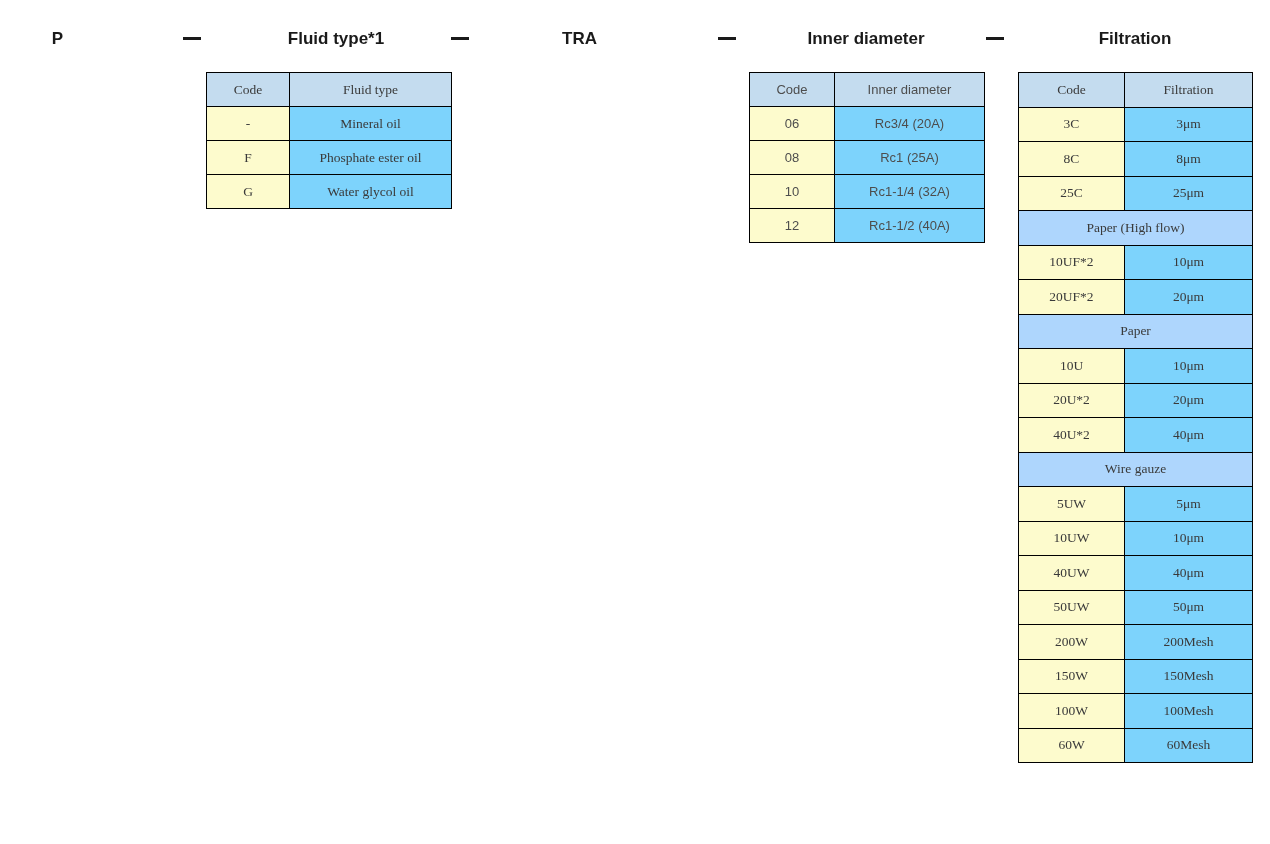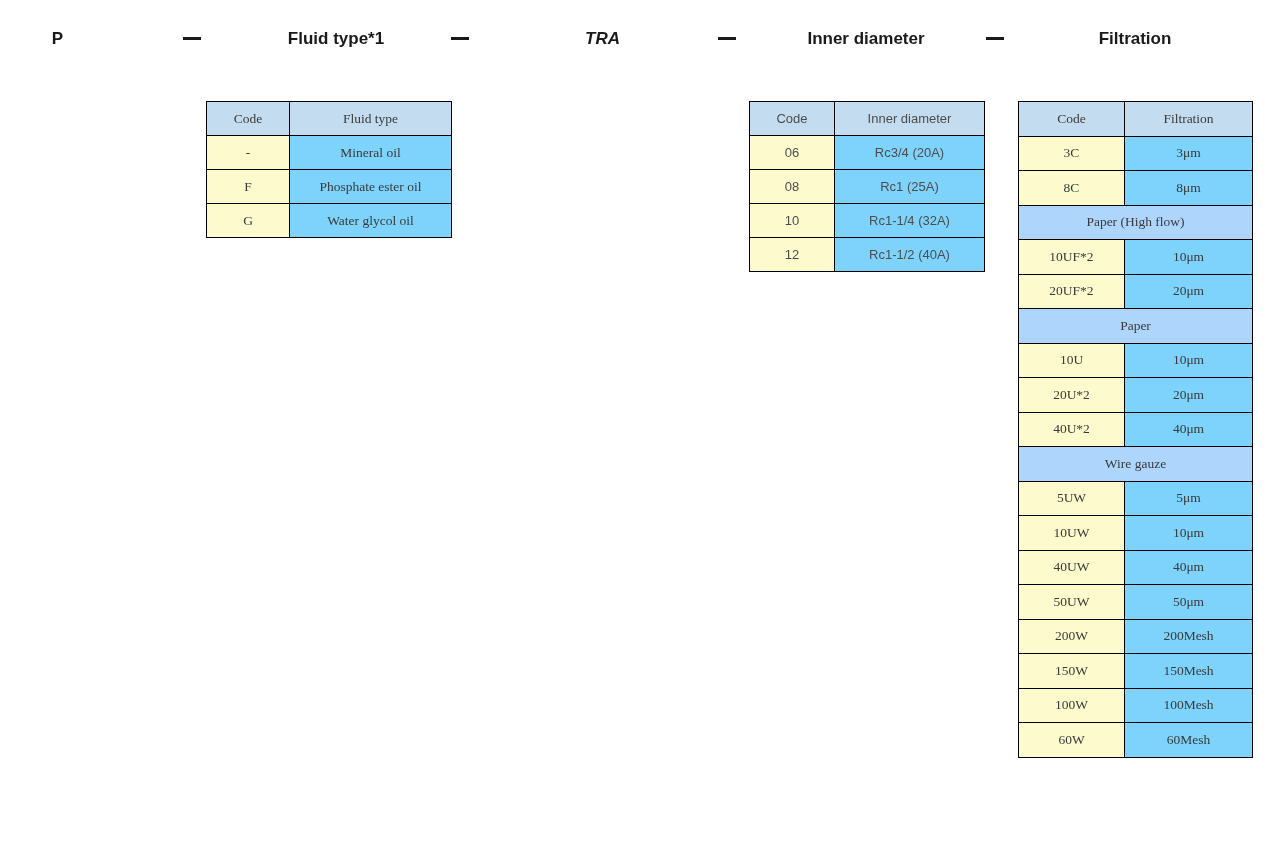--- a/index.html
+++ b/index.html
@@ -37,21 +37,20 @@
     background:#1a1a1a;
   }
 
   table.spec{
     position:absolute;
     border-collapse:collapse;
     table-layout:fixed;
     font-family:"Liberation Serif", serif;
     font-size:13.5px;
     color:#3a3a3a;
-    margin-top:29px;
   }
   table.spec td{
     border:1px solid #000000;
     text-align:center;
     vertical-align:middle;
     padding:0;
     height:33px;
     background:#7dd3fc;
   }
   table.spec td.hdr{ background:#c4dcef; }
@@ -78,21 +77,21 @@
   #tbl-filt col.c1{ width:106px; }
   #tbl-filt col.c2{ width:128px; }
   #tbl-filt td{ height:33.5px; }
 </style>
 </head>
 <body>
 
 <div class="code-line" id="code-line">
     <div class="code-seg" style="left: 20px; width: 75px;">P</div>
     <div class="code-seg" style="left: 241px; width: 190px;">Fluid type*1</div>
-    <div class="code-seg" style="left: 550px; width: 105px; font-style: italic;">TRA</div>
+    <div class="code-seg" style="left: 527px; width: 105px;">TRA</div>
     <div class="code-seg" style="left: 770px; width: 192px;">Inner diameter</div>
     <div class="code-seg" style="left: 1040px; width: 190px;">Filtration</div>
     <div class="dash" style="left: 183px;"></div>
     <div class="dash" style="left: 451px;"></div>
     <div class="dash" style="left: 718px;"></div>
     <div class="dash" style="left: 986px;"></div>
   </div>
 
 <table class="spec" id="tbl-fluid">
   <colgroup>
@@ -160,20 +159,24 @@
       </tr>
       <tr>
         <td class="code">3C</td>
         <td>3μm</td>
       </tr>
       <tr>
         <td class="code">8C</td>
         <td>8μm</td>
       </tr>
       <tr>
+        <td class="code">25C</td>
+        <td>25μm</td>
+      </tr>
+      <tr>
         <td class="grp" colspan="2">Paper (High flow)</td>
       </tr>
       <tr>
         <td class="code">10UF*2</td>
         <td>10μm</td>
       </tr>
       <tr>
         <td class="code">20UF*2</td>
         <td>20μm</td>
       </tr>

